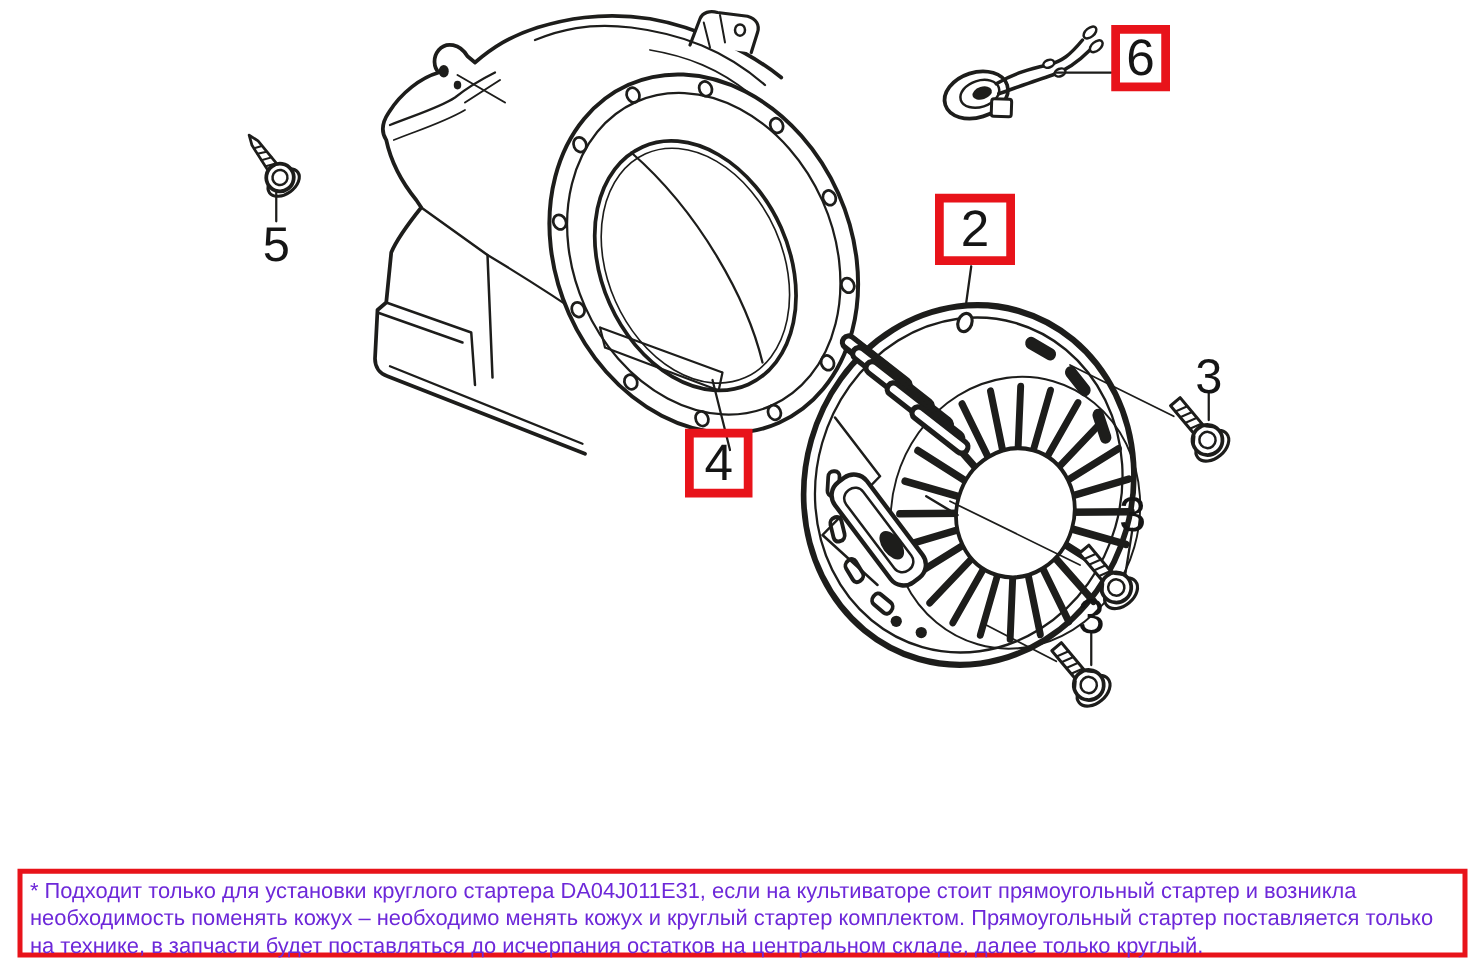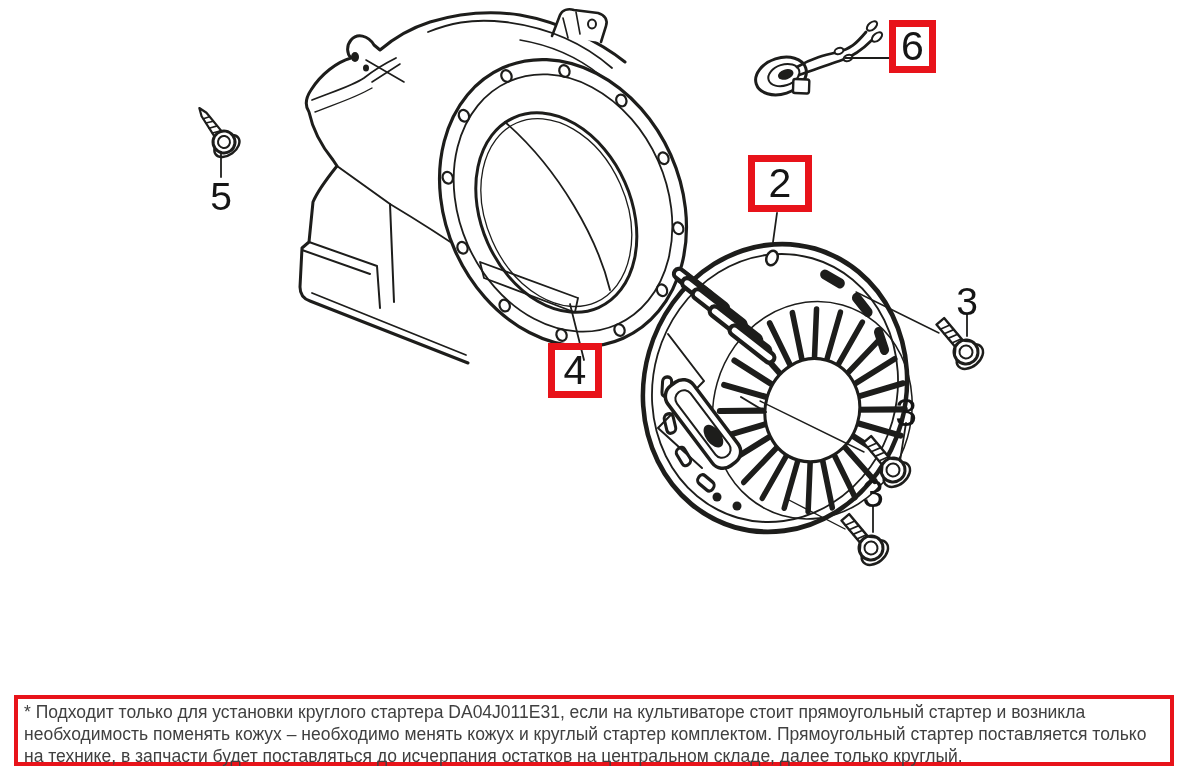--- a/index.html
+++ b/index.html
@@ -18,21 +18,21 @@
     display:flex; align-items:center; justify-content:center;
     color:#151515; font-size:41px; line-height:1;
   }
   .plain-label {
     position:absolute; width:40px; text-align:center;
     color:#151515; font-size:39px; line-height:1;
   }
   .note-box {
     position:absolute; left:14px; top:695px; width:1160px; height:71px;
     box-sizing:border-box; border:4px solid var(--annotation-red);
-    padding:2px 6px; color:#404040; font-size:17.5px; line-height:22px;
+    padding:2px 6px; color:#6d28d9; font-size:17.5px; line-height:22px;
     background:#fff;
   }
 </style>
 </head>
 <body>
 
 <div class="stage">
 
   <svg width="1183" height="773" viewBox="0 0 1183 773">
     <defs>

